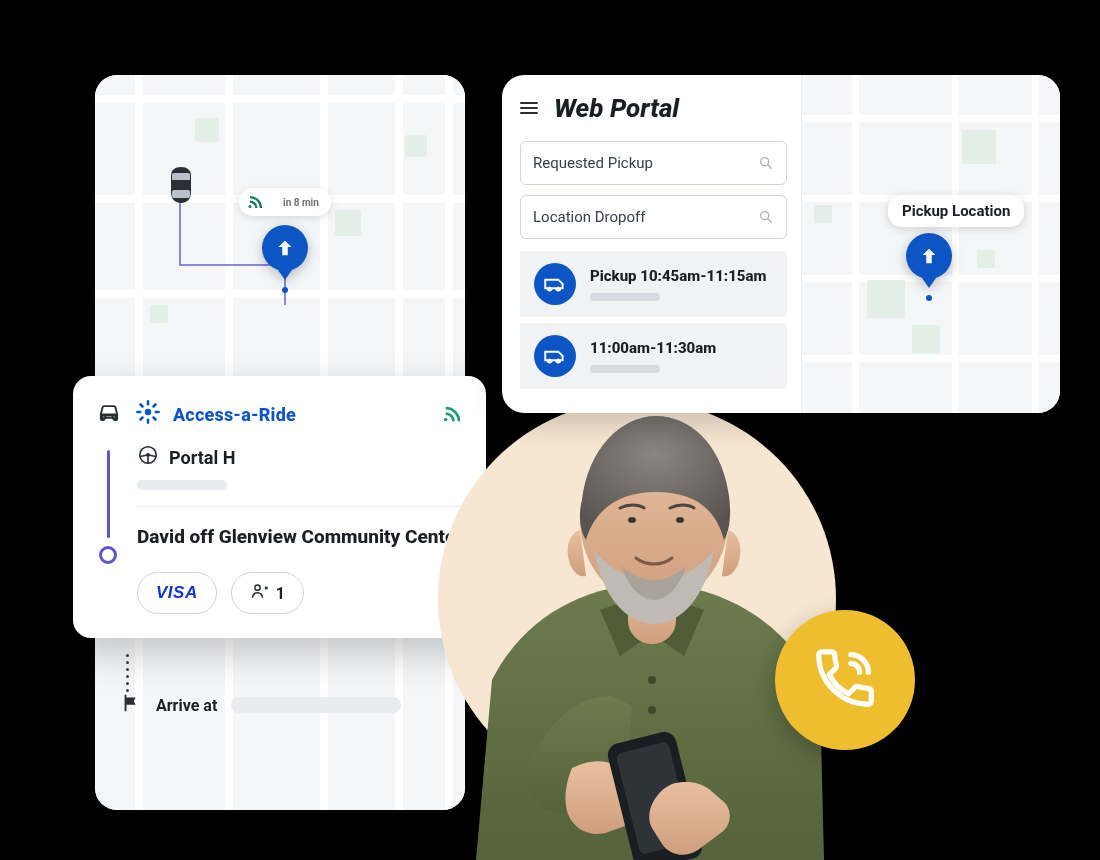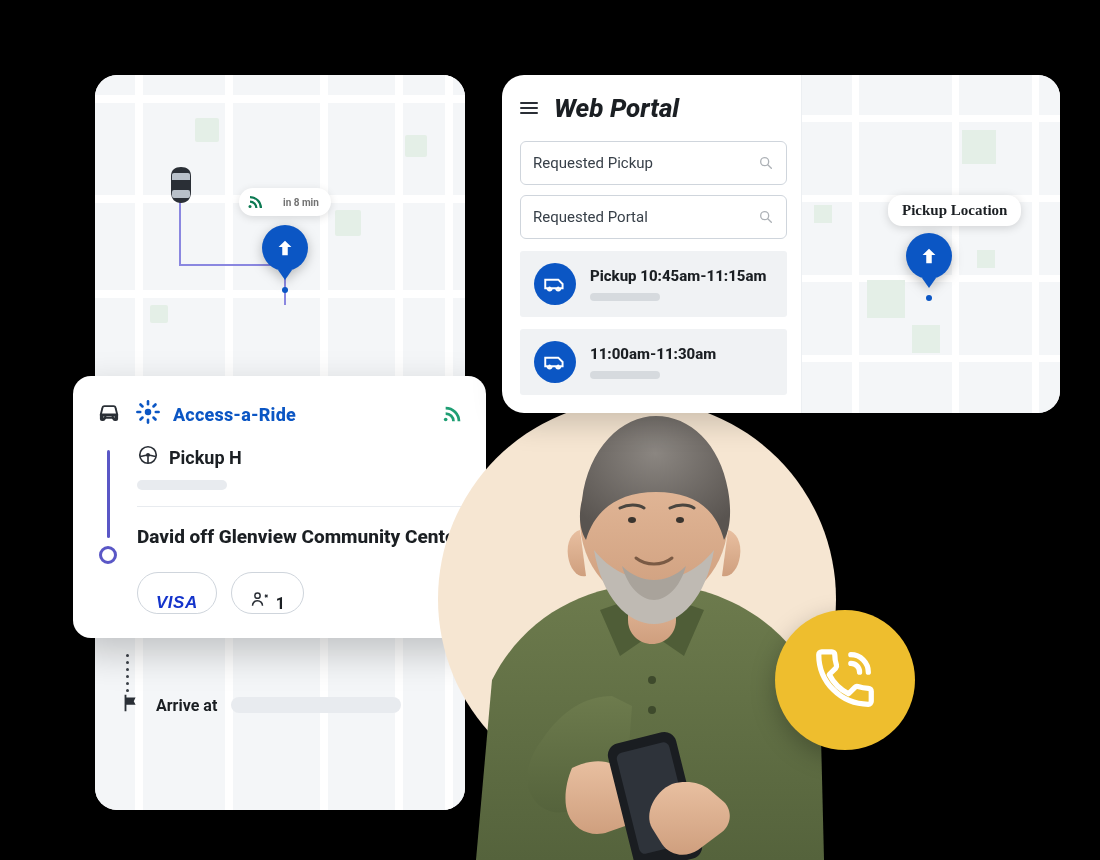--- a/index.html
+++ b/index.html
@@ -112,21 +112,21 @@
   .rail-line{width:3px;background:#5a57c6;border-radius:2px;flex:1;margin:6px 0;}
   .rail-circle{width:18px;height:18px;border:3px solid #5a57c6;border-radius:50%;background:#fff;margin-top:2px;}
 
   .tl-body{flex:1;min-width:0;}
   .driver-row{display:flex;align-items:center;gap:10px;font-weight:700;font-size:18px;}
   .placeholder{height:10px;background:var(--grey1);border-radius:5px;}
   .ph-sm{width:90px;margin-top:10px;}
   .divider{height:1px;background:var(--grey1);margin:16px 0 18px;}
   .dropoff{font-weight:800;font-size:19px;}
   .pill-row{display:flex;gap:14px;margin-top:24px;}
-  .pill{height:42px;border:1px solid var(--grey3);border-radius:21px;display:flex;align-items:flex-end;justify-content:center;gap:6px;padding:0 18px;font-weight:700;}
+  .pill{height:42px;border:1px solid var(--grey3);border-radius:21px;display:flex;align-items:center;justify-content:center;gap:6px;padding:0 18px;font-weight:700;}
   .visa{font-family:Arial;font-weight:900;font-style:italic;letter-spacing:.5px;color:#1434cb;font-size:17px;background:linear-gradient(#fff,#fff);}
   .visa span{font-style:italic;}
 
   .arrive-row{
     position:absolute;left:120px;top:692px;
     display:flex;align-items:center;gap:14px;
     width:360px;
   }
   .dots-vert{display:flex;flex-direction:column;gap:4px;position:absolute;left:126px;top:654px;}
   .dots-vert i{width:3px;height:3px;background:#3a3f46;border-radius:50%;display:block;}
@@ -170,21 +170,21 @@
   }
   .trip .bub{
     width:42px;height:42px;border-radius:50%;
     background:var(--blue);display:flex;align-items:center;justify-content:center;flex:none;
   }
   .trip-info{display:flex;flex-direction:column;gap:8px;}
   .trip-info .ph{height:8px;width:70px;background:#d6dade;border-radius:4px;}
   .trip-label{font-weight:800;font-size:15px;}
 
   .portal-map{
-    flex:1;position:relative;background:#f4f6f8;overflow:hidden;font-family:Liberation Serif, serif;
+    flex:1;position:relative;background:#f4f6f8;overflow:hidden;
   }
   .portal-map::before{
     content:"";position:absolute;inset:0;
     background-image:
       linear-gradient(#fff 0 0),linear-gradient(#fff 0 0),linear-gradient(#fff 0 0),linear-gradient(#fff 0 0),
       linear-gradient(#fff 0 0),linear-gradient(#fff 0 0),linear-gradient(#fff 0 0);
     background-repeat:no-repeat;
     background-size:
       100% 7px,100% 7px,100% 7px,100% 7px,
       7px 100%,7px 100%,7px 100%;
@@ -348,21 +348,21 @@
     <div class="tl-body">
       <div class="driver-row">
         <span>
           <svg width="22" height="22" viewBox="0 0 24 24">
               <circle cx="12" cy="12" r="9" fill="none" stroke="#2a2f36" stroke-width="1.8"></circle>
               <circle cx="12" cy="12" r="2.2" fill="#2a2f36"></circle>
               <path d="M3.5 13.5c3 0 5-1.5 8.5-1.5s5.5 1.5 8.5 1.5" fill="none" stroke="#2a2f36" stroke-width="1.8"></path>
               <path d="M12 14v7" stroke="#2a2f36" stroke-width="1.8"></path>
             </svg>
         </span>
-        <span>Pickup H</span>
+        <span>Portal H</span>
       </div>
       <div class="placeholder ph-sm"></div>
       <div class="divider"></div>
       <div class="dropoff">
         <span>David off </span><span>Glenview Community Center</span>
       </div>
       <div class="pill-row">
         <div class="pill">
           <span class="visa"><span>VISA</span></span>
         </div>
@@ -448,42 +448,42 @@
     </div>
 
     <div class="search-field">
       <span>Requested Pickup</span>
       <svg width="16" height="16" viewBox="0 0 24 24">
           <circle cx="10" cy="10" r="6" fill="none" stroke="#6a727b" stroke-width="2"></circle>
           <path d="M15 15l5 5" stroke="#6a727b" stroke-width="2" stroke-linecap="round"></path>
         </svg>
     </div>
     <div class="search-field">
-      <span>Requested Portal</span>
+      <span>Location Dropoff</span>
       <svg width="16" height="16" viewBox="0 0 24 24">
           <circle cx="10" cy="10" r="6" fill="none" stroke="#6a727b" stroke-width="2"></circle>
           <path d="M15 15l5 5" stroke="#6a727b" stroke-width="2" stroke-linecap="round"></path>
         </svg>
     </div>
 
     <div class="trip">
       <div class="bub">
         <svg width="26" height="26" viewBox="0 0 24 24">
             <path d="M3 8h12l4 4v4h-2a2 2 0 11-4 0H9a2 2 0 11-4 0H3V8z" fill="none" stroke="#fff" stroke-width="1.8"></path>
             <circle cx="7" cy="16" r="1.6" fill="#fff"></circle>
             <circle cx="15" cy="16" r="1.6" fill="#fff"></circle>
           </svg>
       </div>
       <div class="trip-info">
         <span class="trip-label">Pickup 10:45am-11:15am</span>
         <span class="ph"></span>
       </div>
     </div>
 
-    <div class="trip" style="margin-top:12px">
+    <div class="trip" style="margin-top:6px">
       <div class="bub">
         <svg width="26" height="26" viewBox="0 0 24 24">
             <path d="M3 8h12l4 4v4h-2a2 2 0 11-4 0H9a2 2 0 11-4 0H3V8z" fill="none" stroke="#fff" stroke-width="1.8"></path>
             <circle cx="7" cy="16" r="1.6" fill="#fff"></circle>
             <circle cx="15" cy="16" r="1.6" fill="#fff"></circle>
           </svg>
       </div>
       <div class="trip-info">
         <span class="trip-label">11:00am-11:30am</span>
         <span class="ph"></span>

